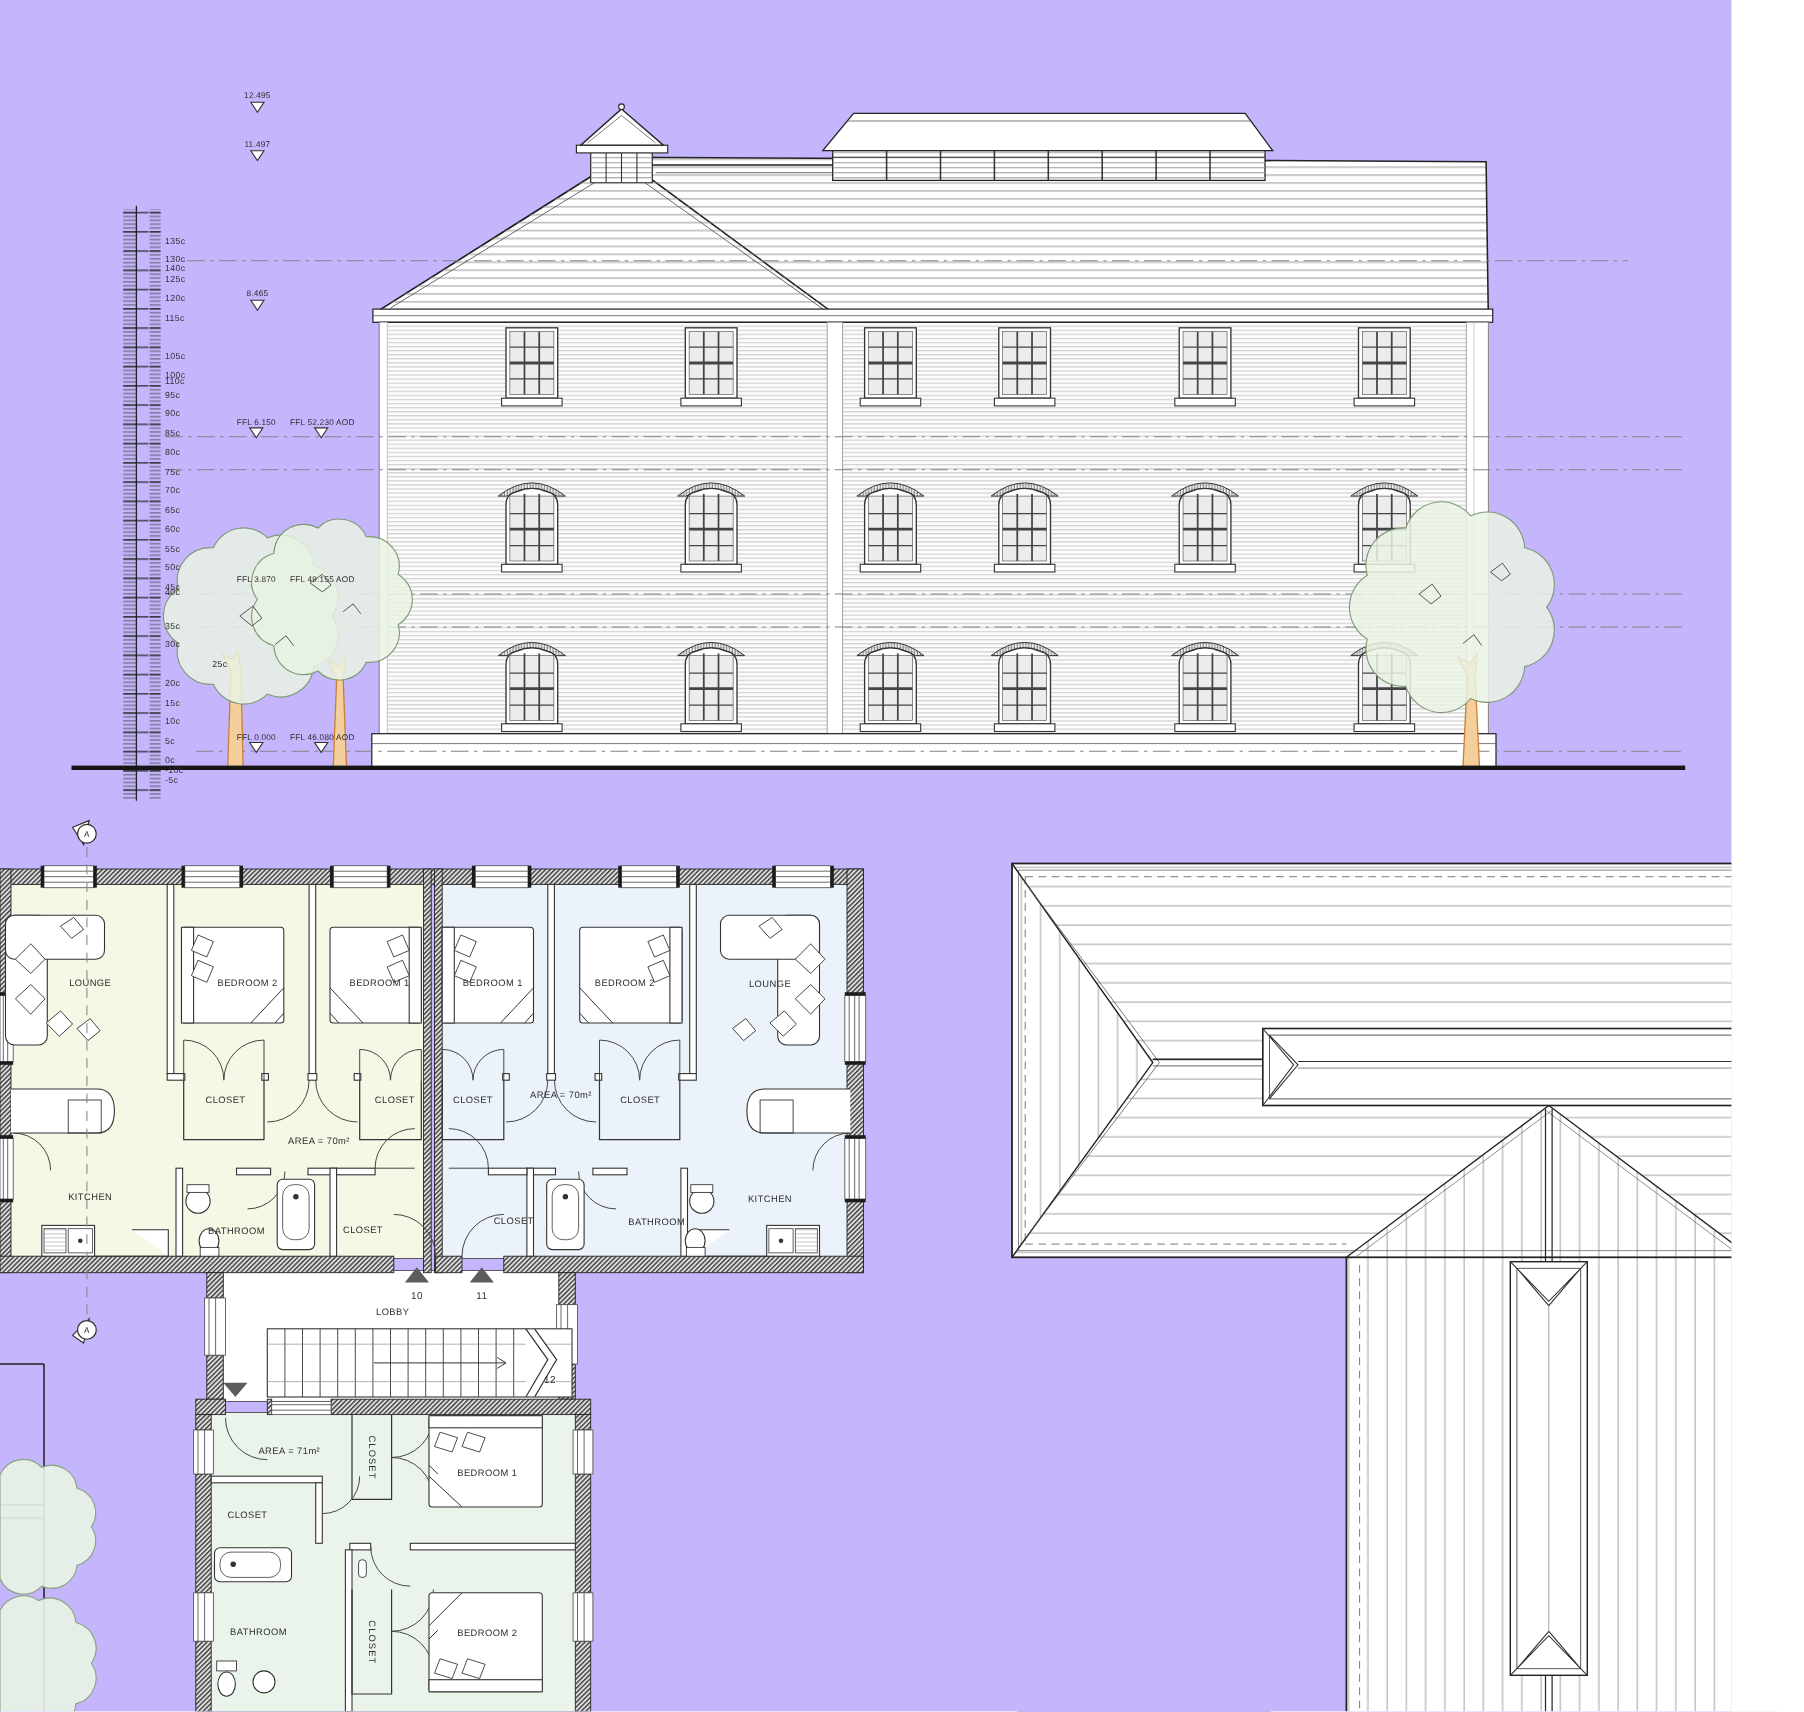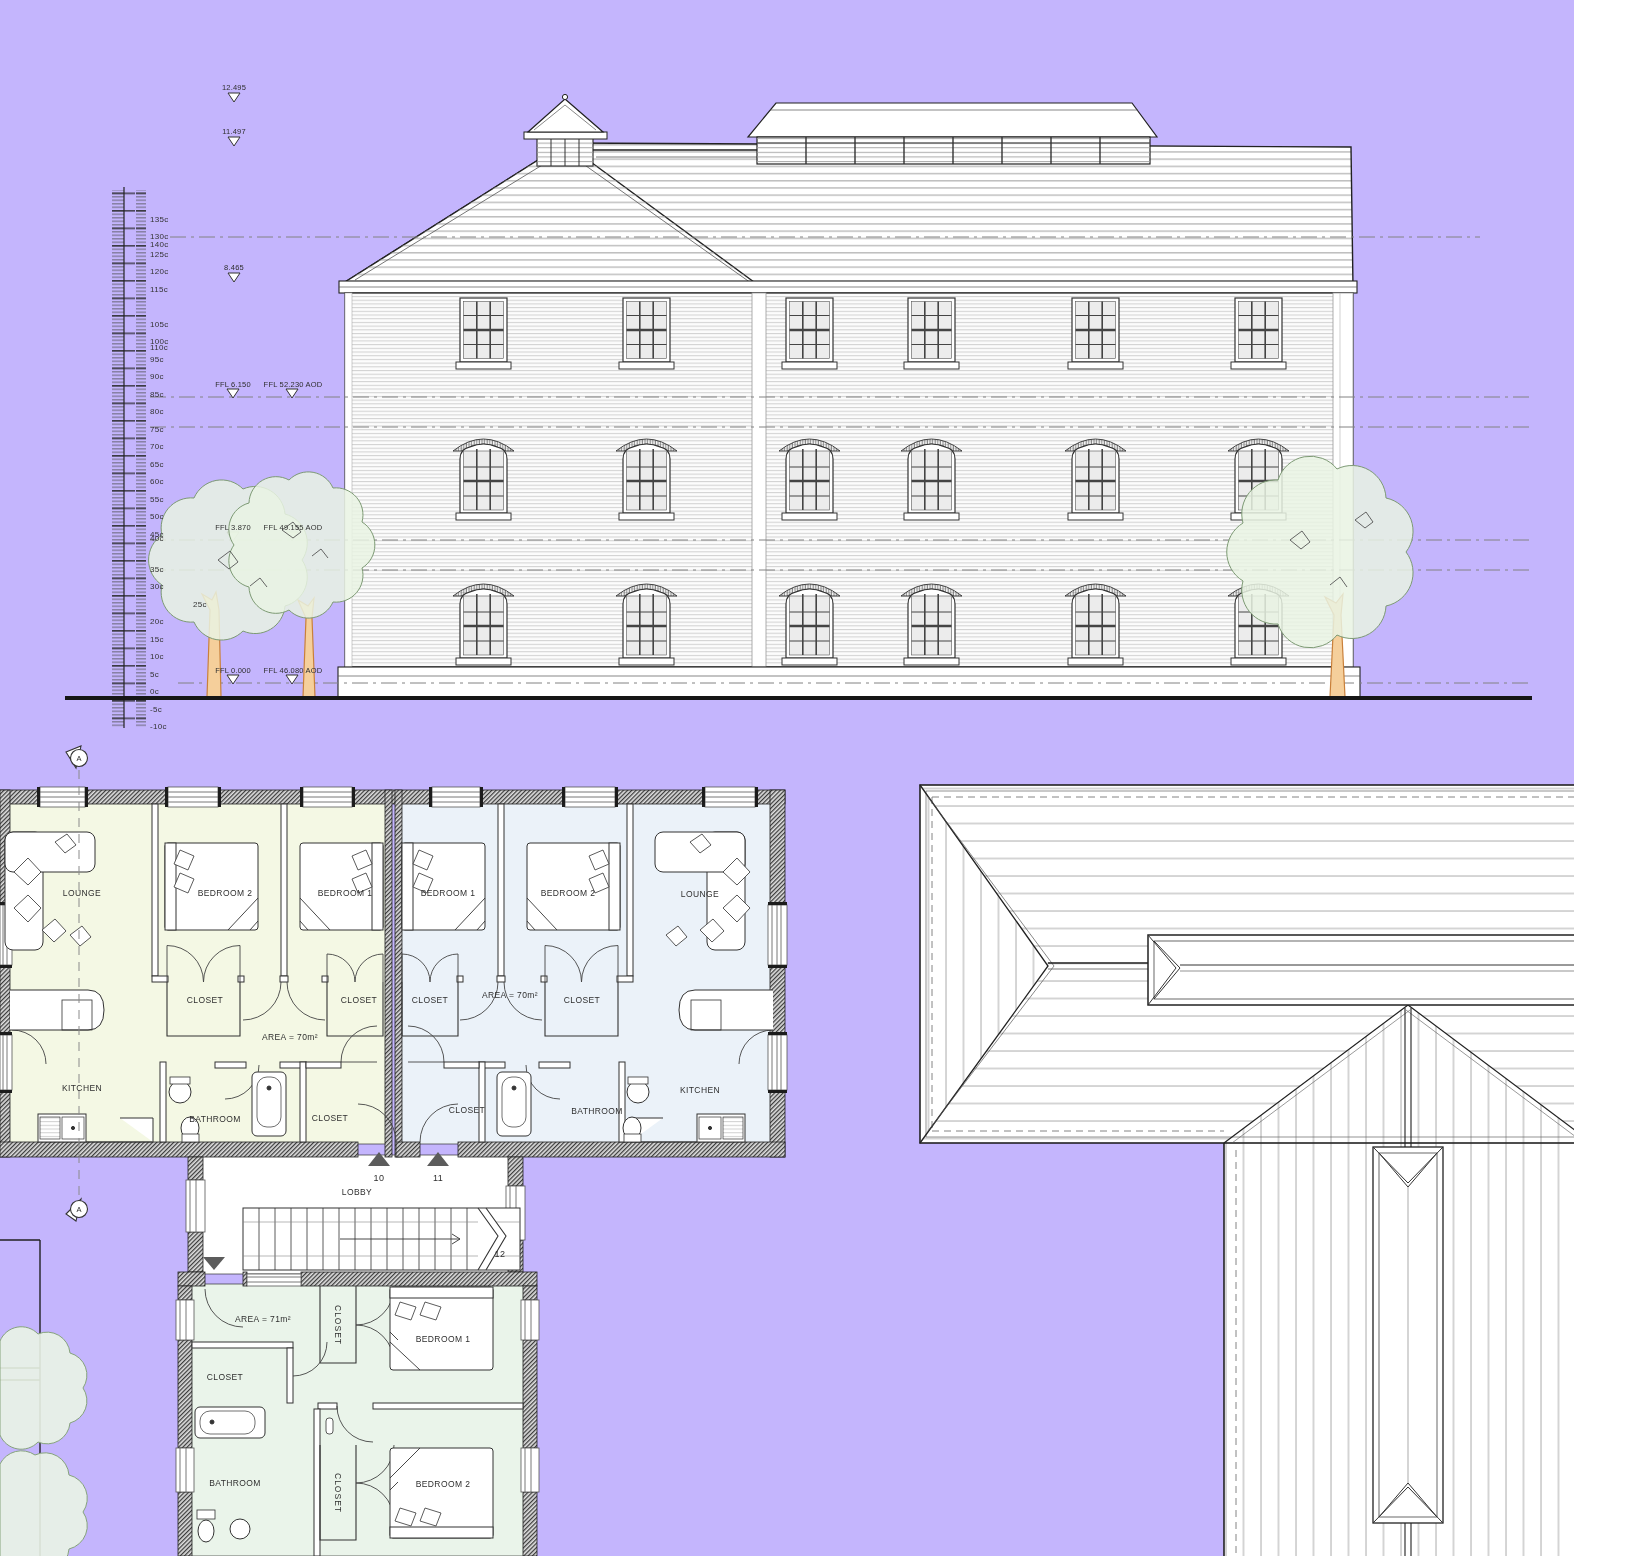--- a/index.html
+++ b/index.html
@@ -529,21 +529,21 @@
         <div class="rlab" style="top: 538px;">40c</div>
         <div class="rlab" style="top: 568.5px;">35c</div>
         <div class="rlab" style="top: 586px;">30c</div>
         <div class="rlab" style="top: 603.5px; margin-left: 43px;">25c</div>
         <div class="rlab" style="top: 621px;">20c</div>
         <div class="rlab" style="top: 638.5px;">15c</div>
         <div class="rlab" style="top: 656px;">10c</div>
         <div class="rlab" style="top: 673.5px;">5c</div>
         <div class="rlab" style="top: 691px;">0c</div>
         <div class="rlab" style="top: 708.5px;">-5c</div>
-        <div class="rlab" style="top: 726px;">-10c</div>
+        <div class="rlab" style="top: 700px;">-10c</div>
       </div>
 
   <div class="lbl" style="left:82px;top:893px">LOUNGE</div>
   <div class="lbl" style="left:225px;top:893px">BEDROOM 2</div>
   <div class="lbl" style="left:345px;top:893px">BEDROOM 1</div>
   <div class="lbl" style="left:205px;top:1000px">CLOSET</div>
   <div class="lbl" style="left:359px;top:1000px">CLOSET</div>
   <div class="lbl" style="left:290px;top:1037px">AREA = 70m²</div>
   <div class="lbl" style="left:82px;top:1088px">KITCHEN</div>
   <div class="lbl" style="left:215px;top:1119px">BATHROOM</div>

